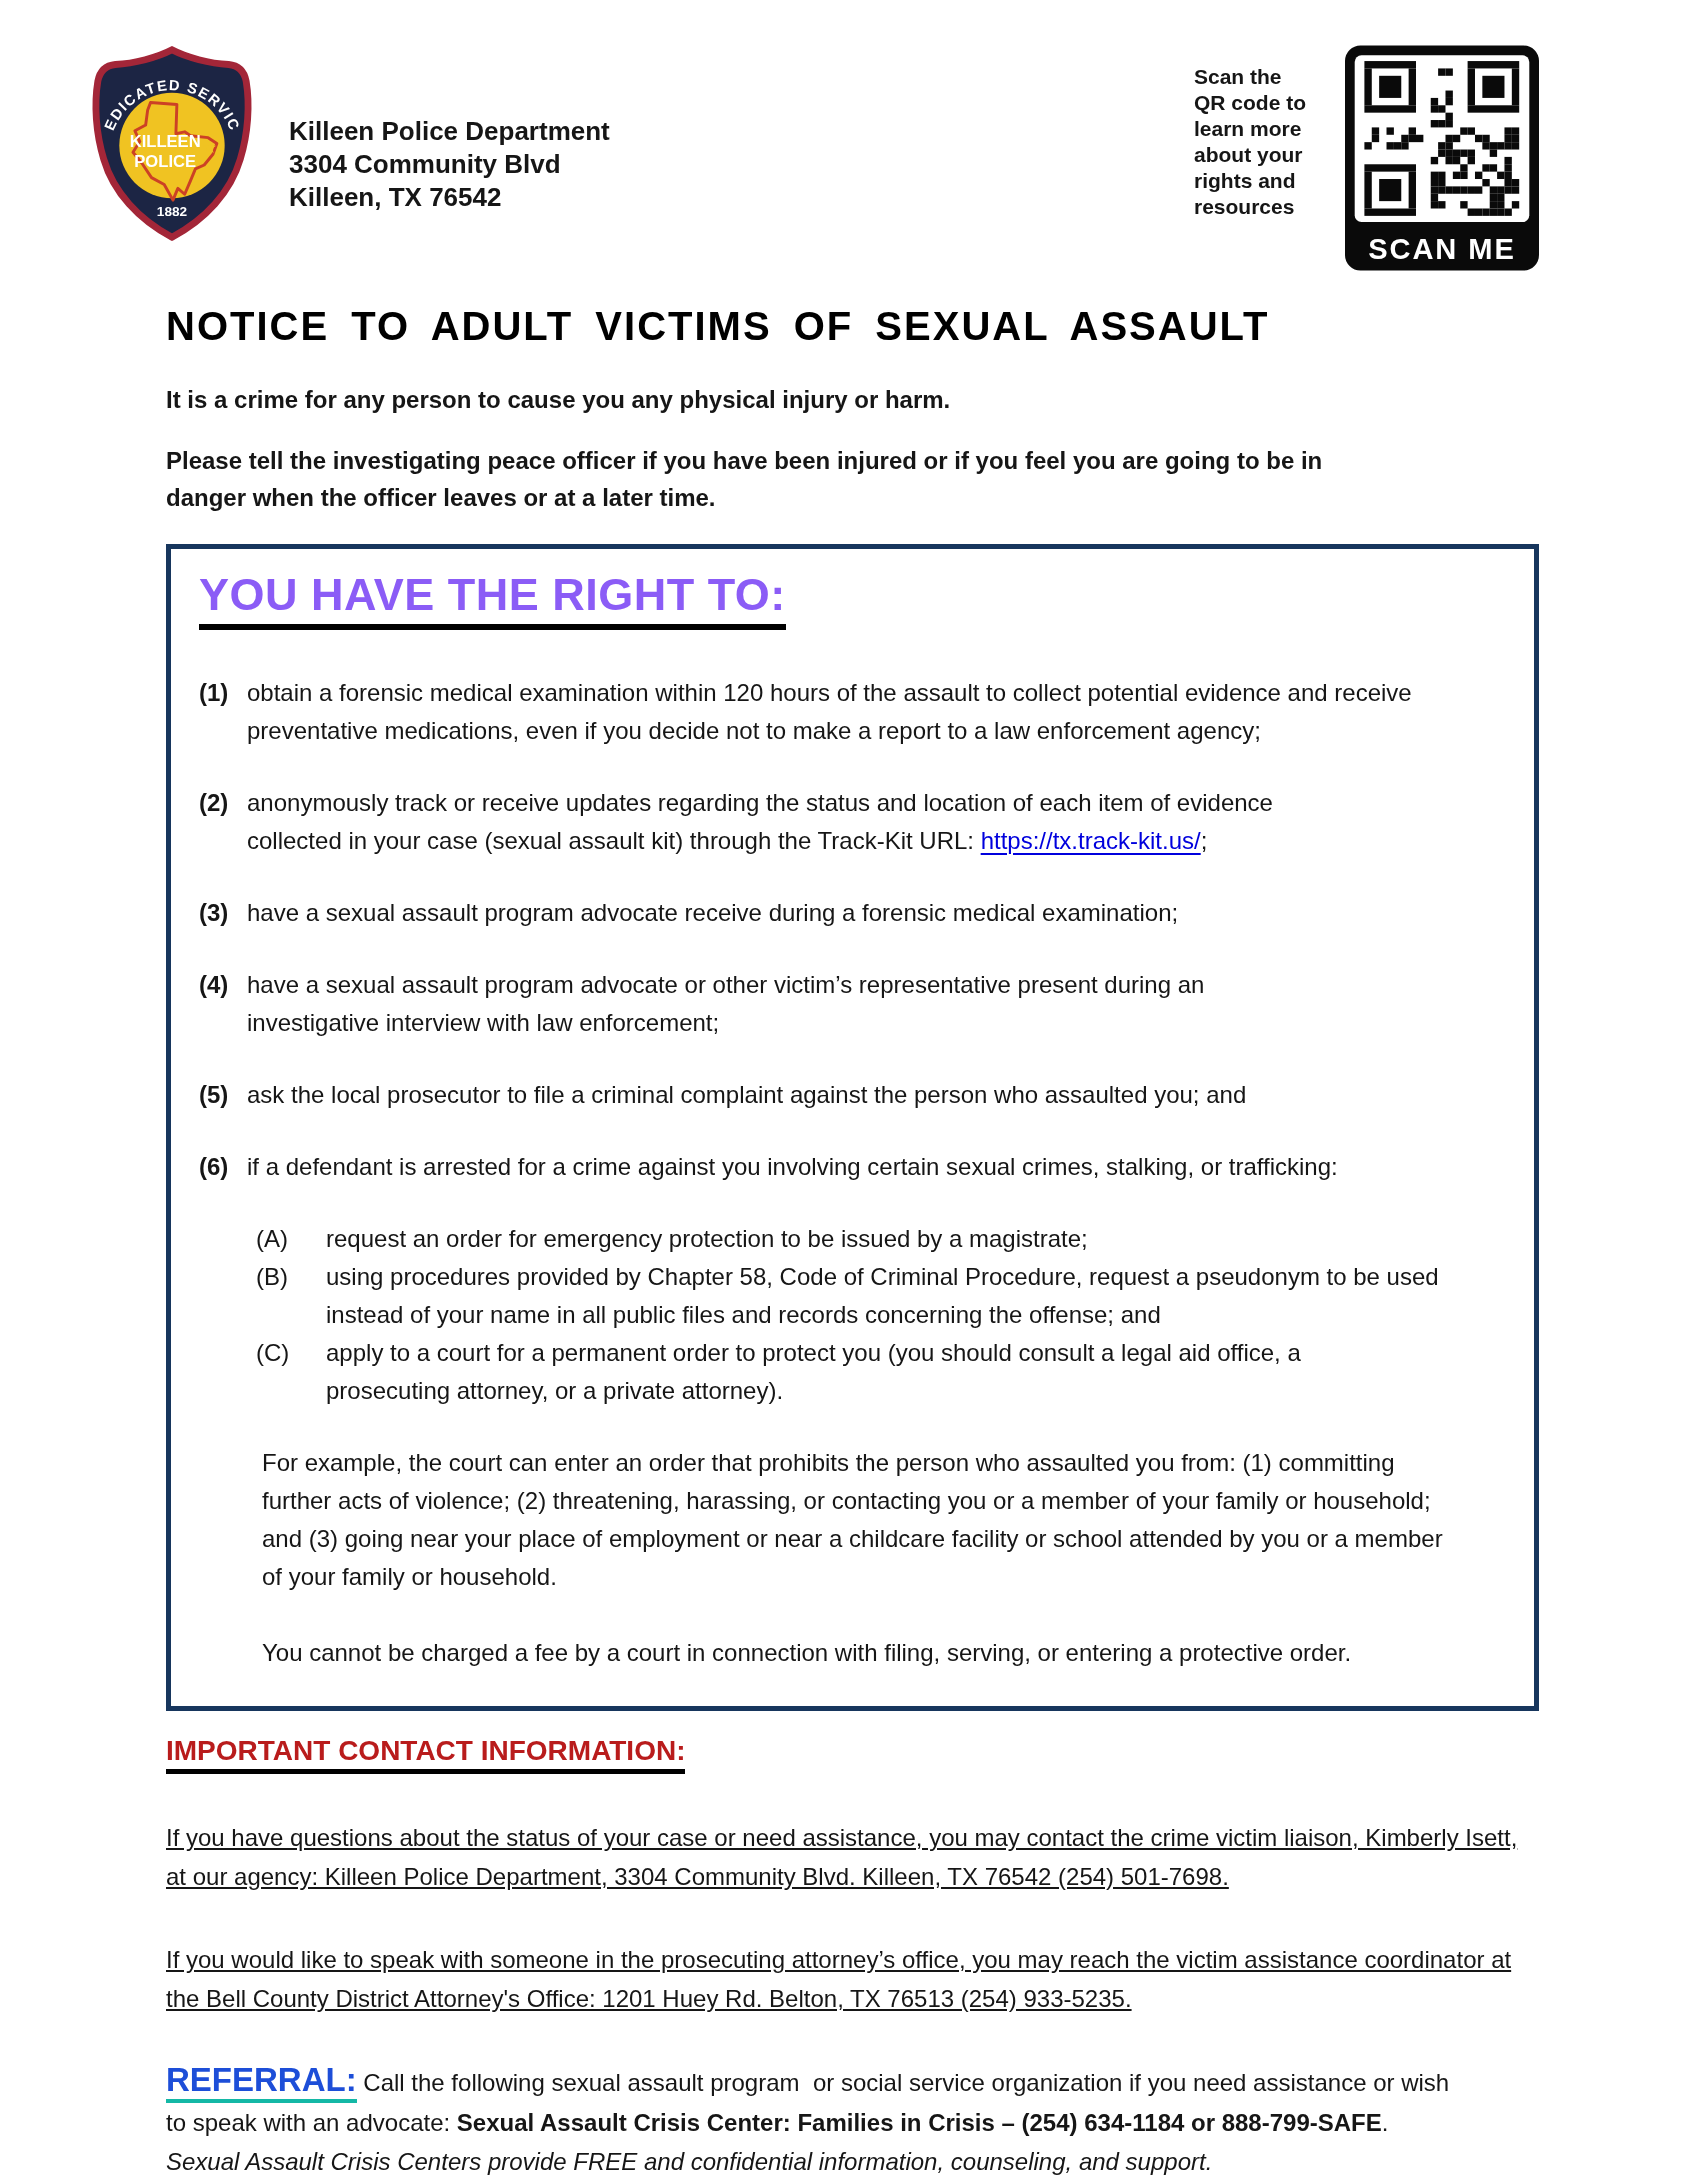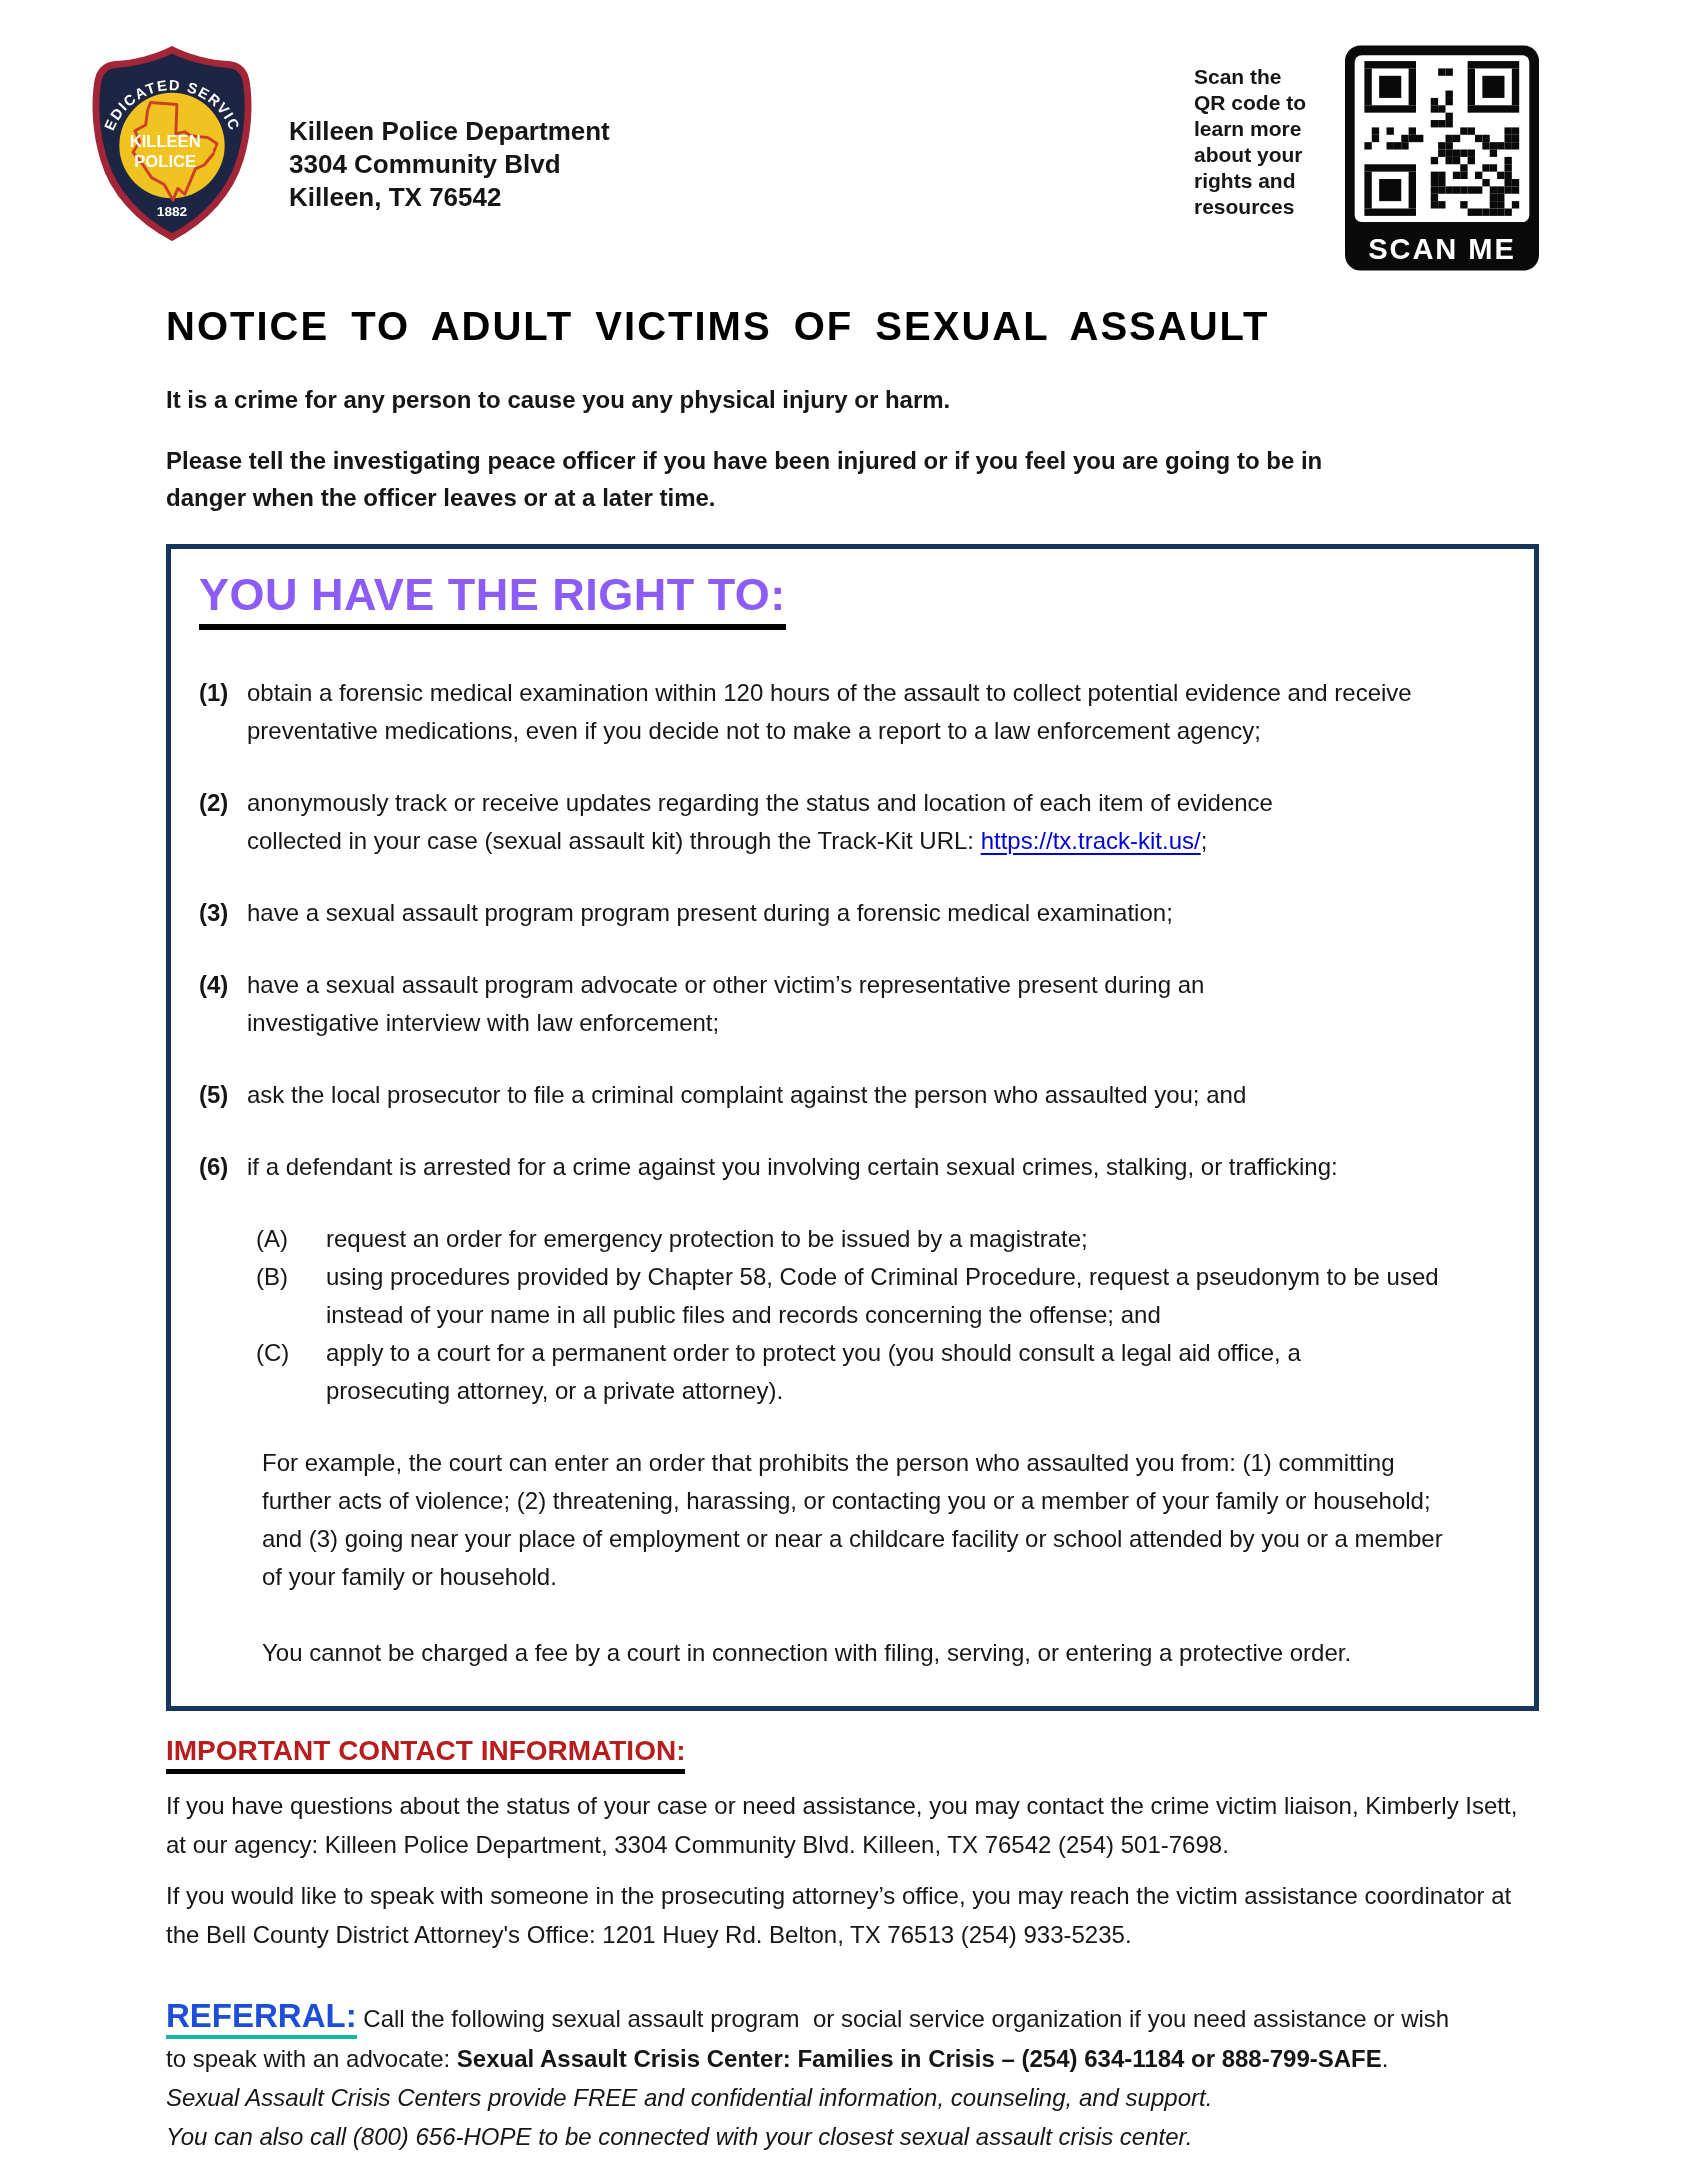--- a/index.html
+++ b/index.html
@@ -57,21 +57,21 @@
   .s-num{width:44px;flex:none;text-align:left;margin-right:26px;}
   .s-text{flex:1;}
   .example{margin:34px 0 0 63px;line-height:38px;}
   .fee-note{margin:38px 0 0 63px;line-height:38px;}
   
   .sec-head{
     display:inline-block;margin-top:24px;
     font-size:28px;font-weight:800;color:#b91c1c;
     border-bottom:5px solid #000;padding-bottom:2px;
   }
-  .c-para{margin-top:12px;line-height:39px;}
+  .c-para{margin-top:44px;line-height:39px;text-decoration:underline;}
   .referral{margin-top:42px;line-height:39px;}
   .ref-label{
     display:inline-block;
     font-size:33px;font-weight:800;color:#1d4ed8;
     border-bottom:4px solid #14b8a6;
   }
   .ref-bold{font-weight:bold;}
   .ital{font-style:italic;line-height:39px;}
   a.doc-link{color:#0000dd;text-decoration-thickness:2px;text-underline-offset:4px;}
 </style>
@@ -238,21 +238,21 @@
     </div>
 
     <div class="r-item">
       <span class="r-num">(2)</span>
       <span class="r-text pre"><span>anonymously track or receive updates regarding the status and location of each item of evidence
 collected in your case (sexual assault kit) through the Track-Kit URL: </span><a class="doc-link" href="#">https://tx.track-kit.us/</a><span>;</span></span>
     </div>
 
     <div class="r-item">
       <span class="r-num">(3)</span>
-      <span class="r-text pre">have a sexual assault program program present during a forensic medical examination;</span>
+      <span class="r-text pre">have a sexual assault program advocate receive during a forensic medical examination;</span>
     </div>
 
     <div class="r-item">
       <span class="r-num">(4)</span>
       <span class="r-text pre">have a sexual assault program advocate or other victim’s representative present during an
 investigative interview with law enforcement;</span>
     </div>
 
     <div class="r-item">
       <span class="r-num">(5)</span>

